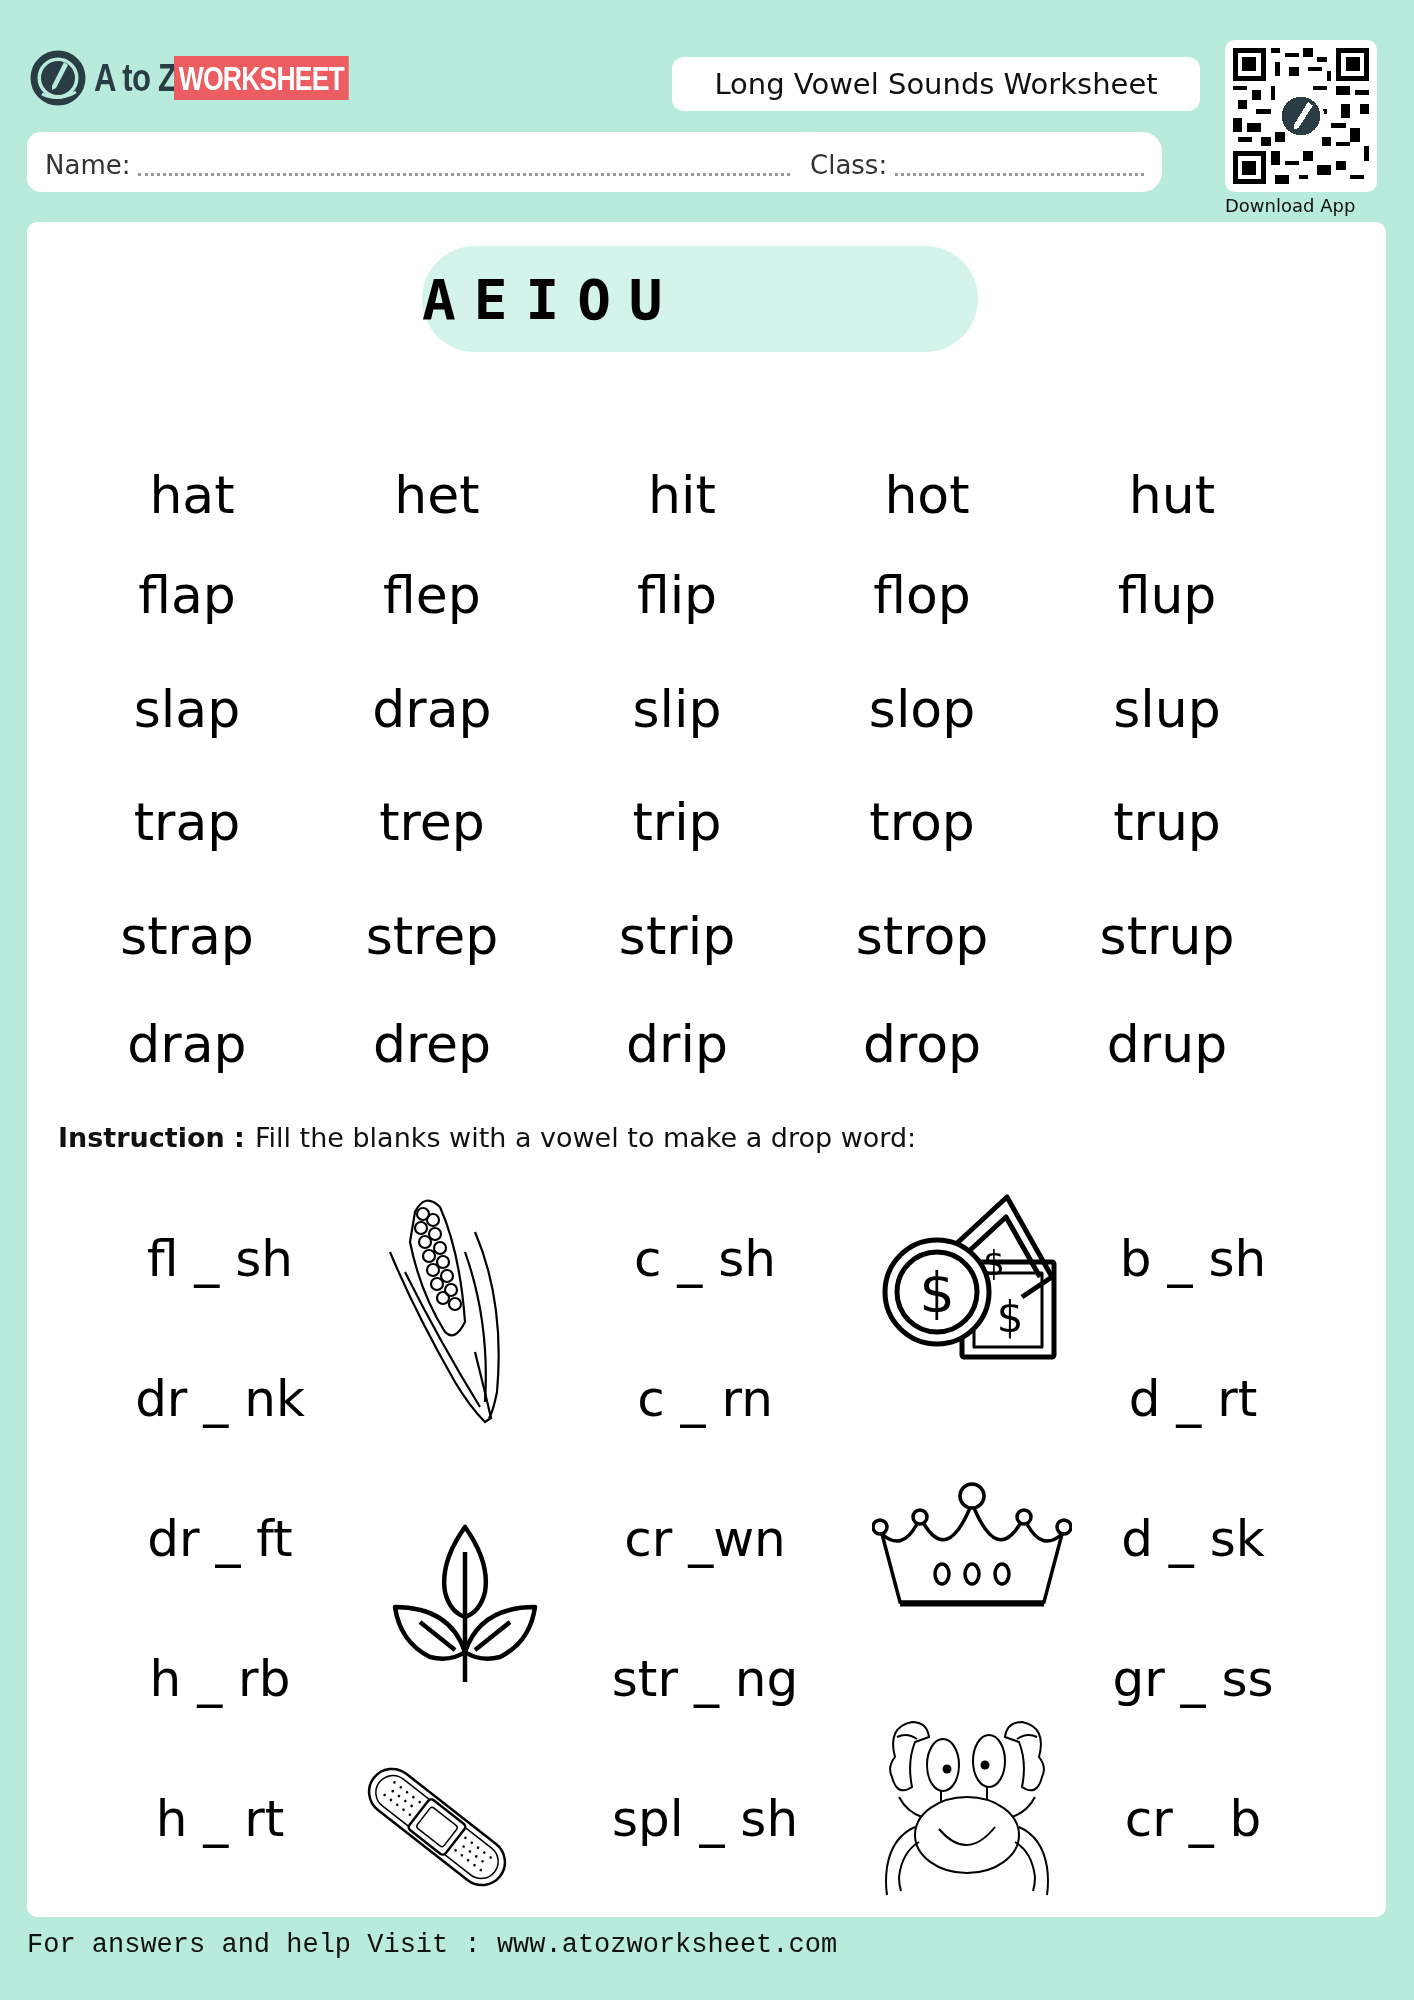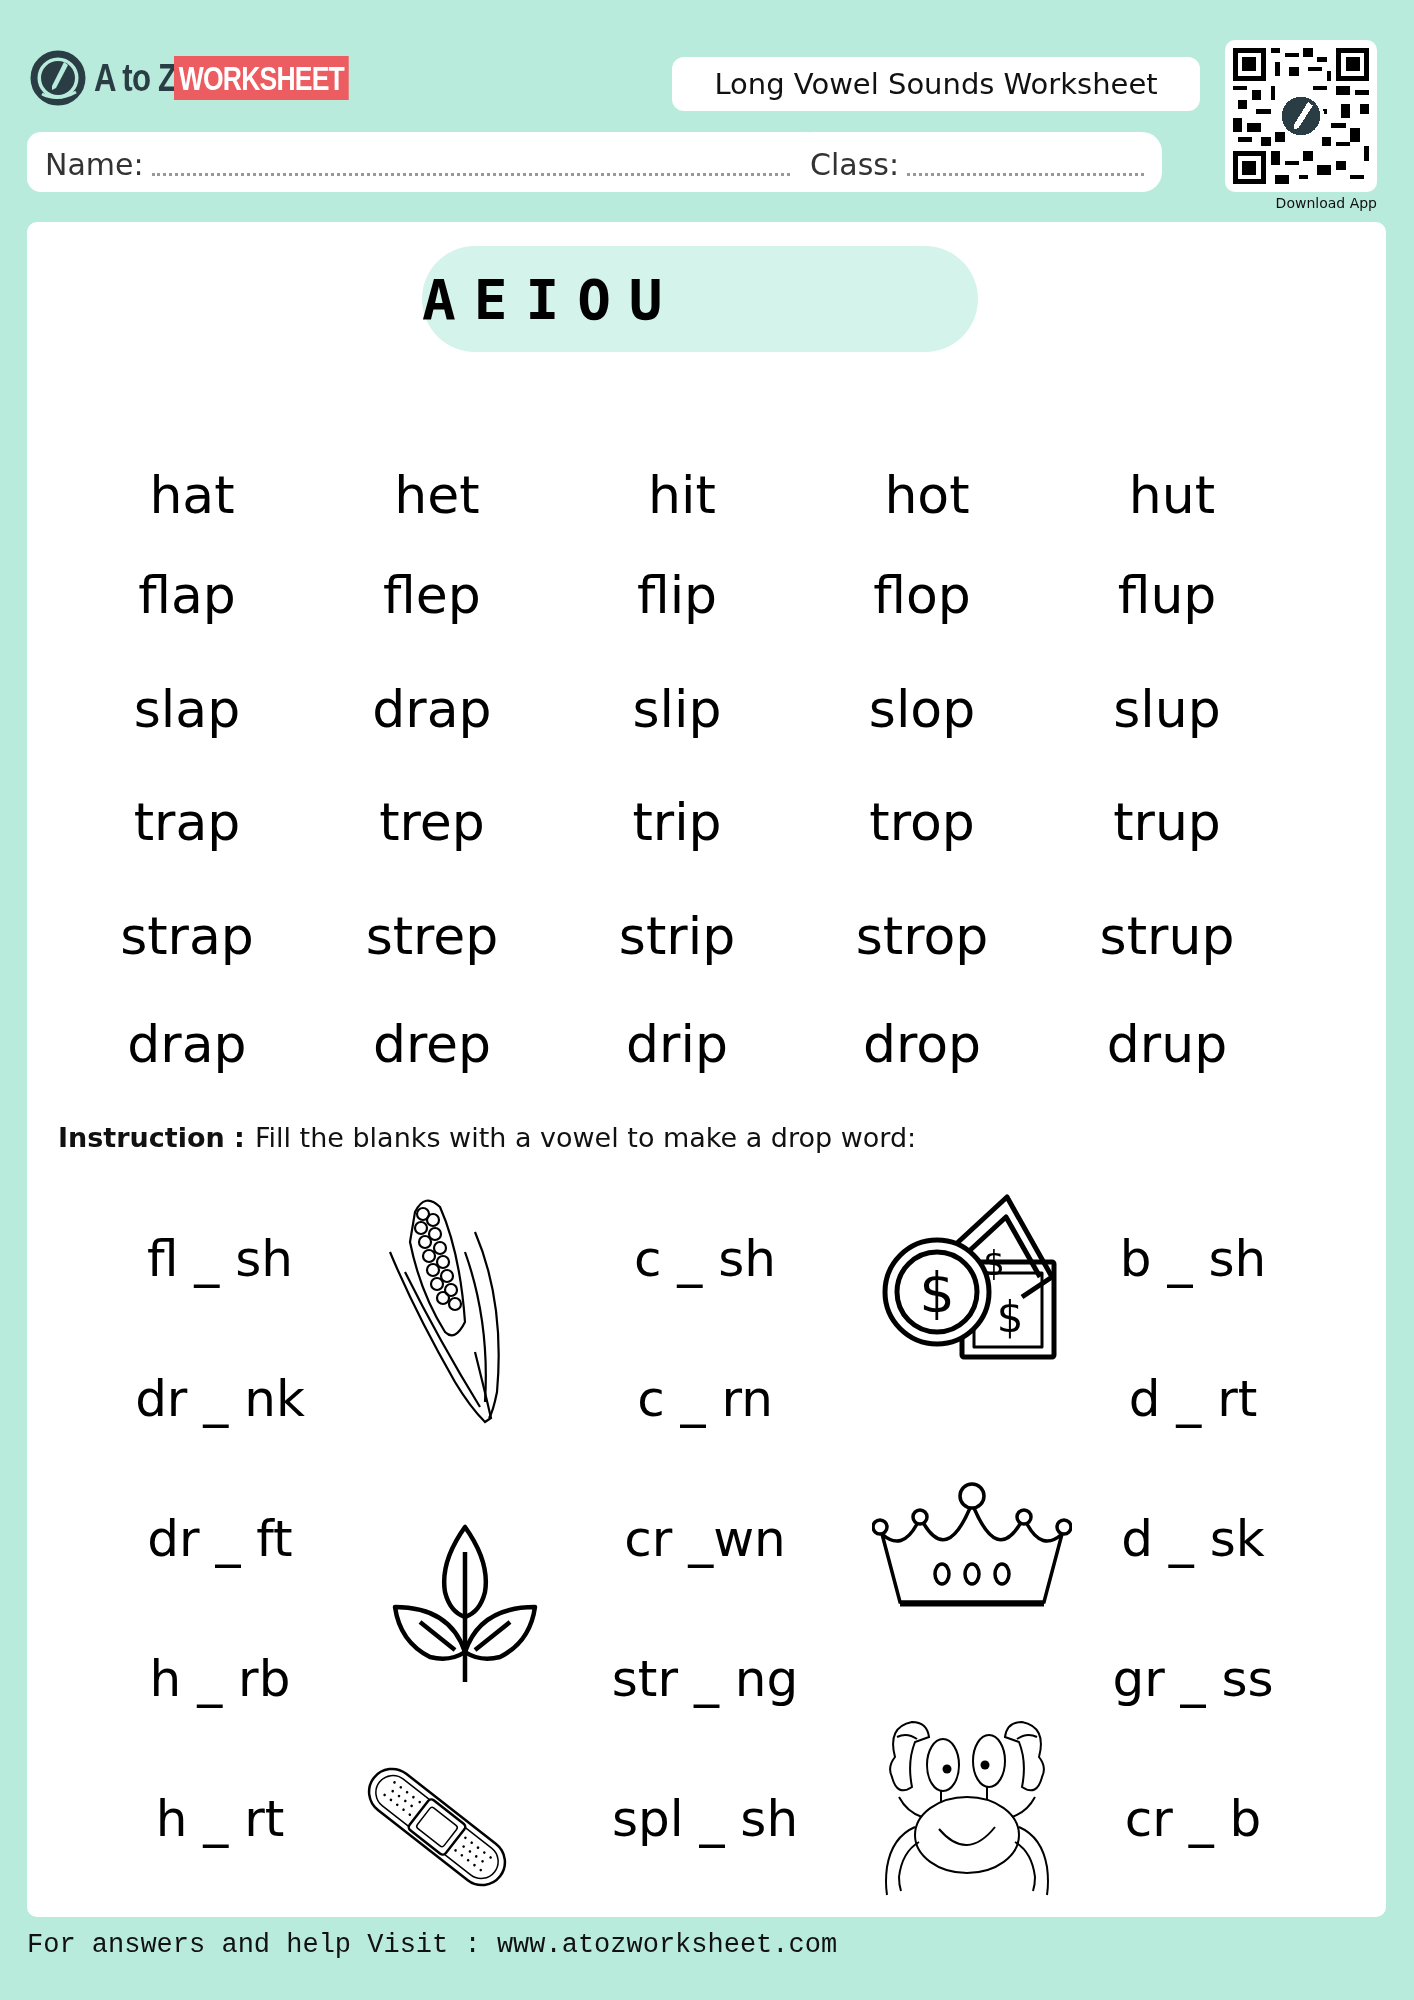--- a/index.html
+++ b/index.html
@@ -32,31 +32,31 @@
   .title-box {
     position: absolute; left: 672px; top: 57px; width: 528px; height: 54px;
     background: #fff; border-radius: 12px;
     display: flex; align-items: center; justify-content: center;
     font-size: 29px; color: #111; font-family: "DejaVu Sans", sans-serif;
   }
   .field-box {
     position: absolute; top: 132px; height: 60px; background: #fff; border-radius: 14px;
     display: flex; align-items: flex-end; padding: 0 18px 12px 18px; gap: 8px;
   }
-  .field-label { font-size: 30px; color: #333; line-height: 30px; }
+  .field-label { font-size: 26px; color: #333; line-height: 30px; }
   .field-line { flex: 1; border-bottom: 3px dotted #999; height: 2px; margin-bottom: 4px; }
   .name-box { left: 27px; width: 793px; }
   .class-box { left: 792px; width: 370px; border-radius: 20px; }
   .qr-wrap { position: absolute; left: 1225px; top: 40px; width: 152px; }
   .qr {
     width: 152px; height: 152px; background: #fff; border-radius: 10px; padding: 8px;
     position: relative;
   }
   .qr svg { width: 136px; height: 136px; display: block; }
-  .qr-caption { text-align: right; font-size: 14px; color: #111; margin-top: 3px; }
+  .qr-caption { text-align: left; font-size: 18px; color: #111; margin-top: 3px; }
   
   .card {
     position: absolute; left: 27px; top: 222px; width: 1359px; height: 1695px;
     background: #fff; border-radius: 10px;
   }
   .pill {
     position: absolute; left: 395px; top: 24px; width: 556px; height: 106px;
     background: #d4f3ea; border-radius: 53px;
     display: flex; align-items: center; 
     font-family: "DejaVu Sans Mono", monospace; font-weight: bold; font-size: 56px;

